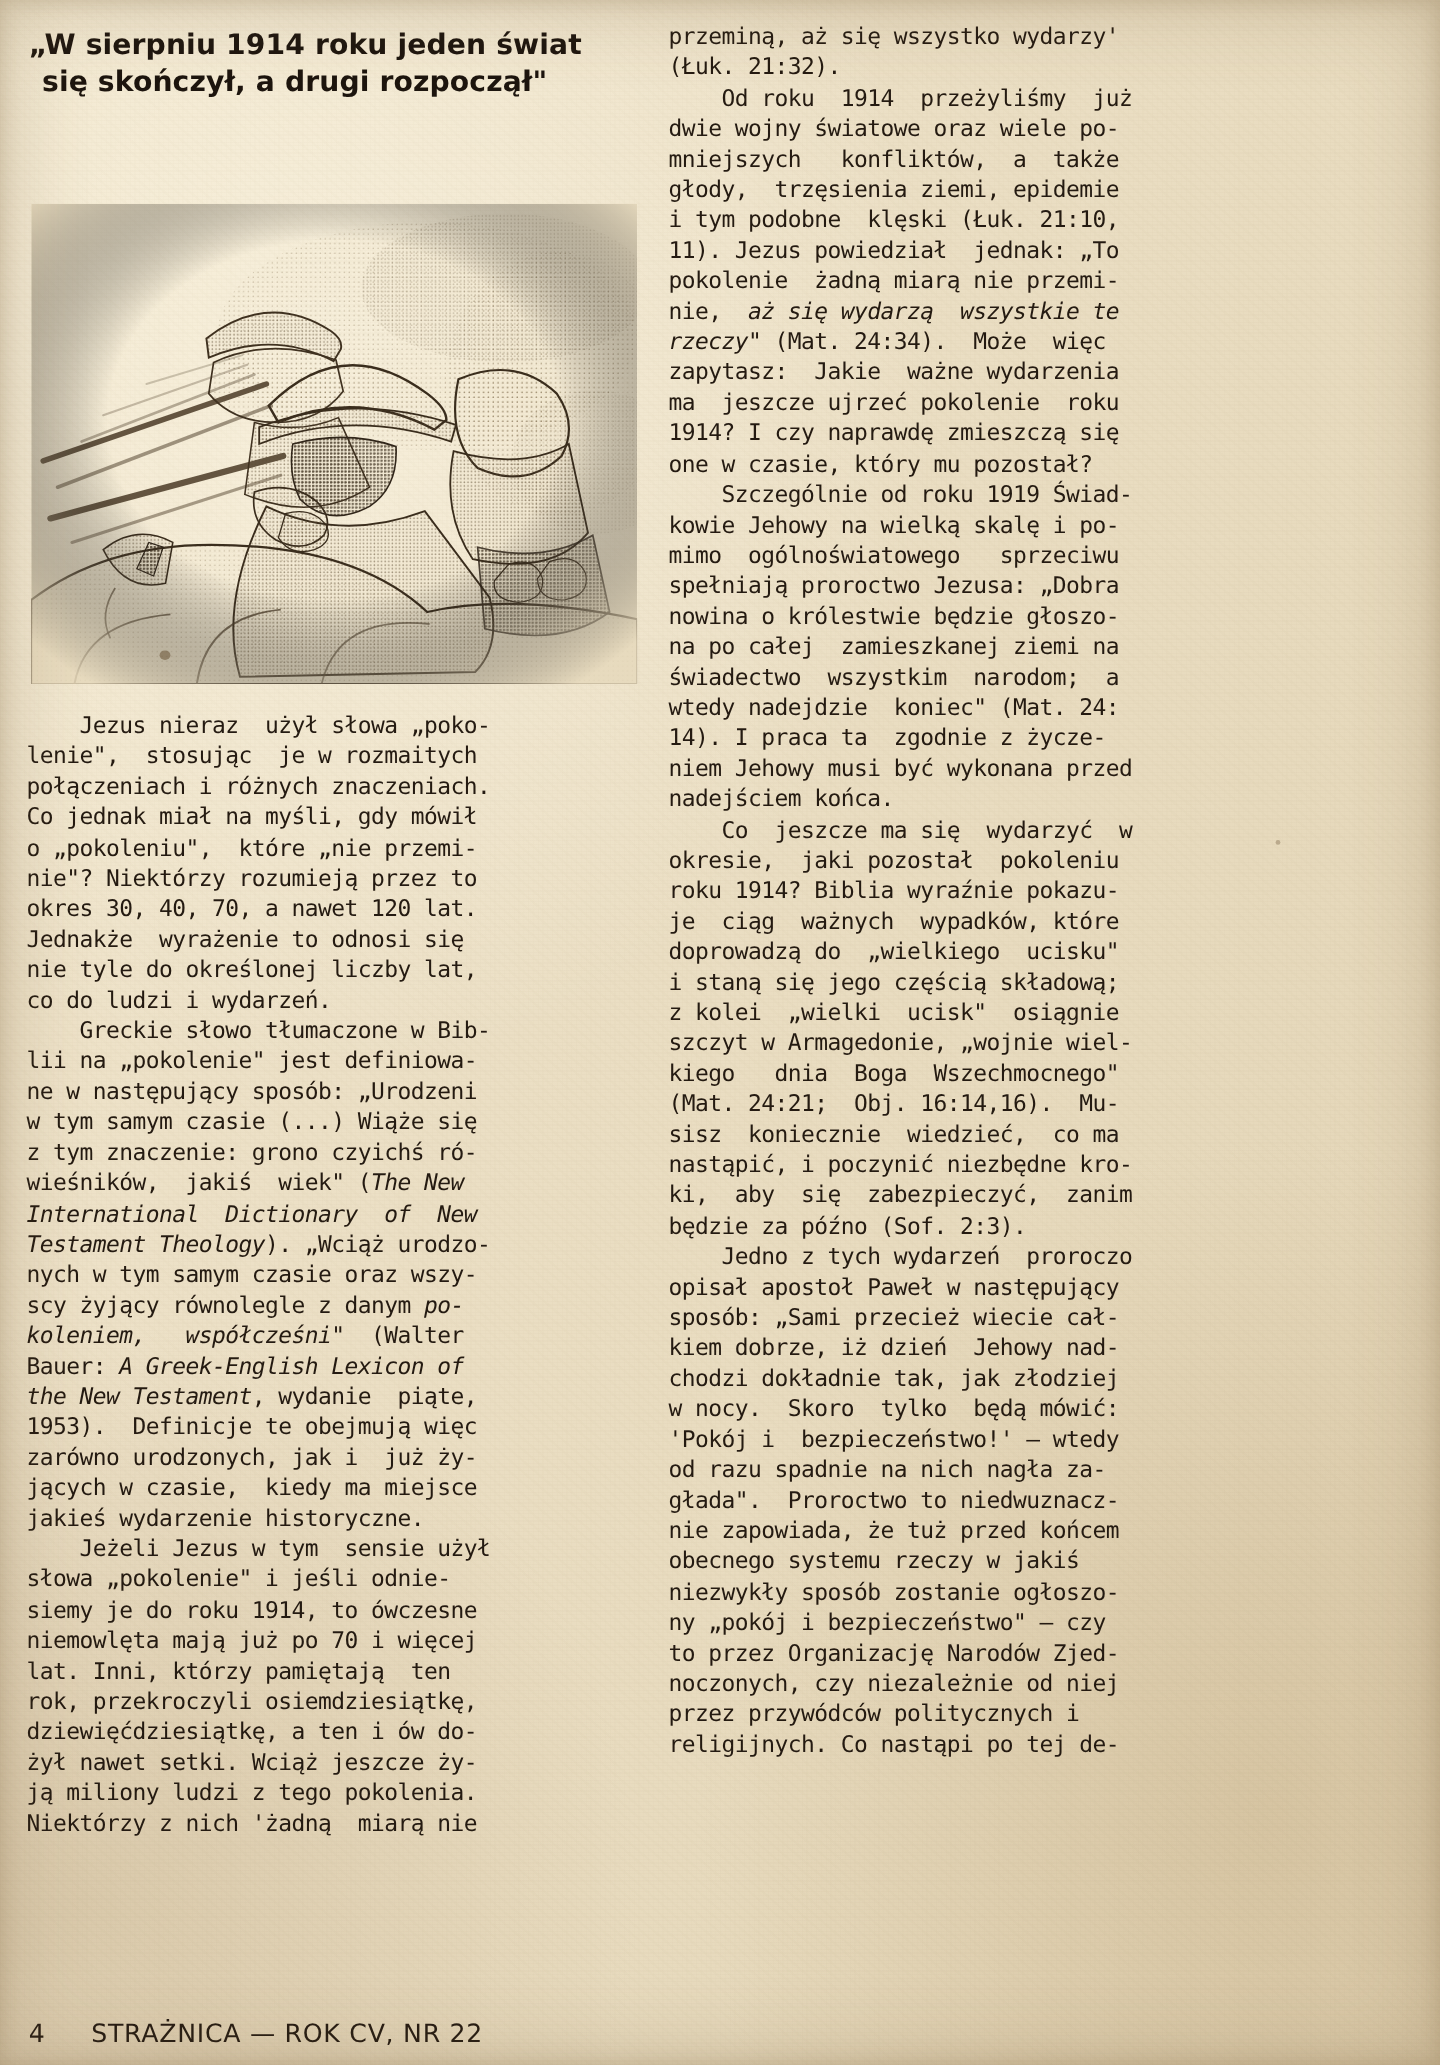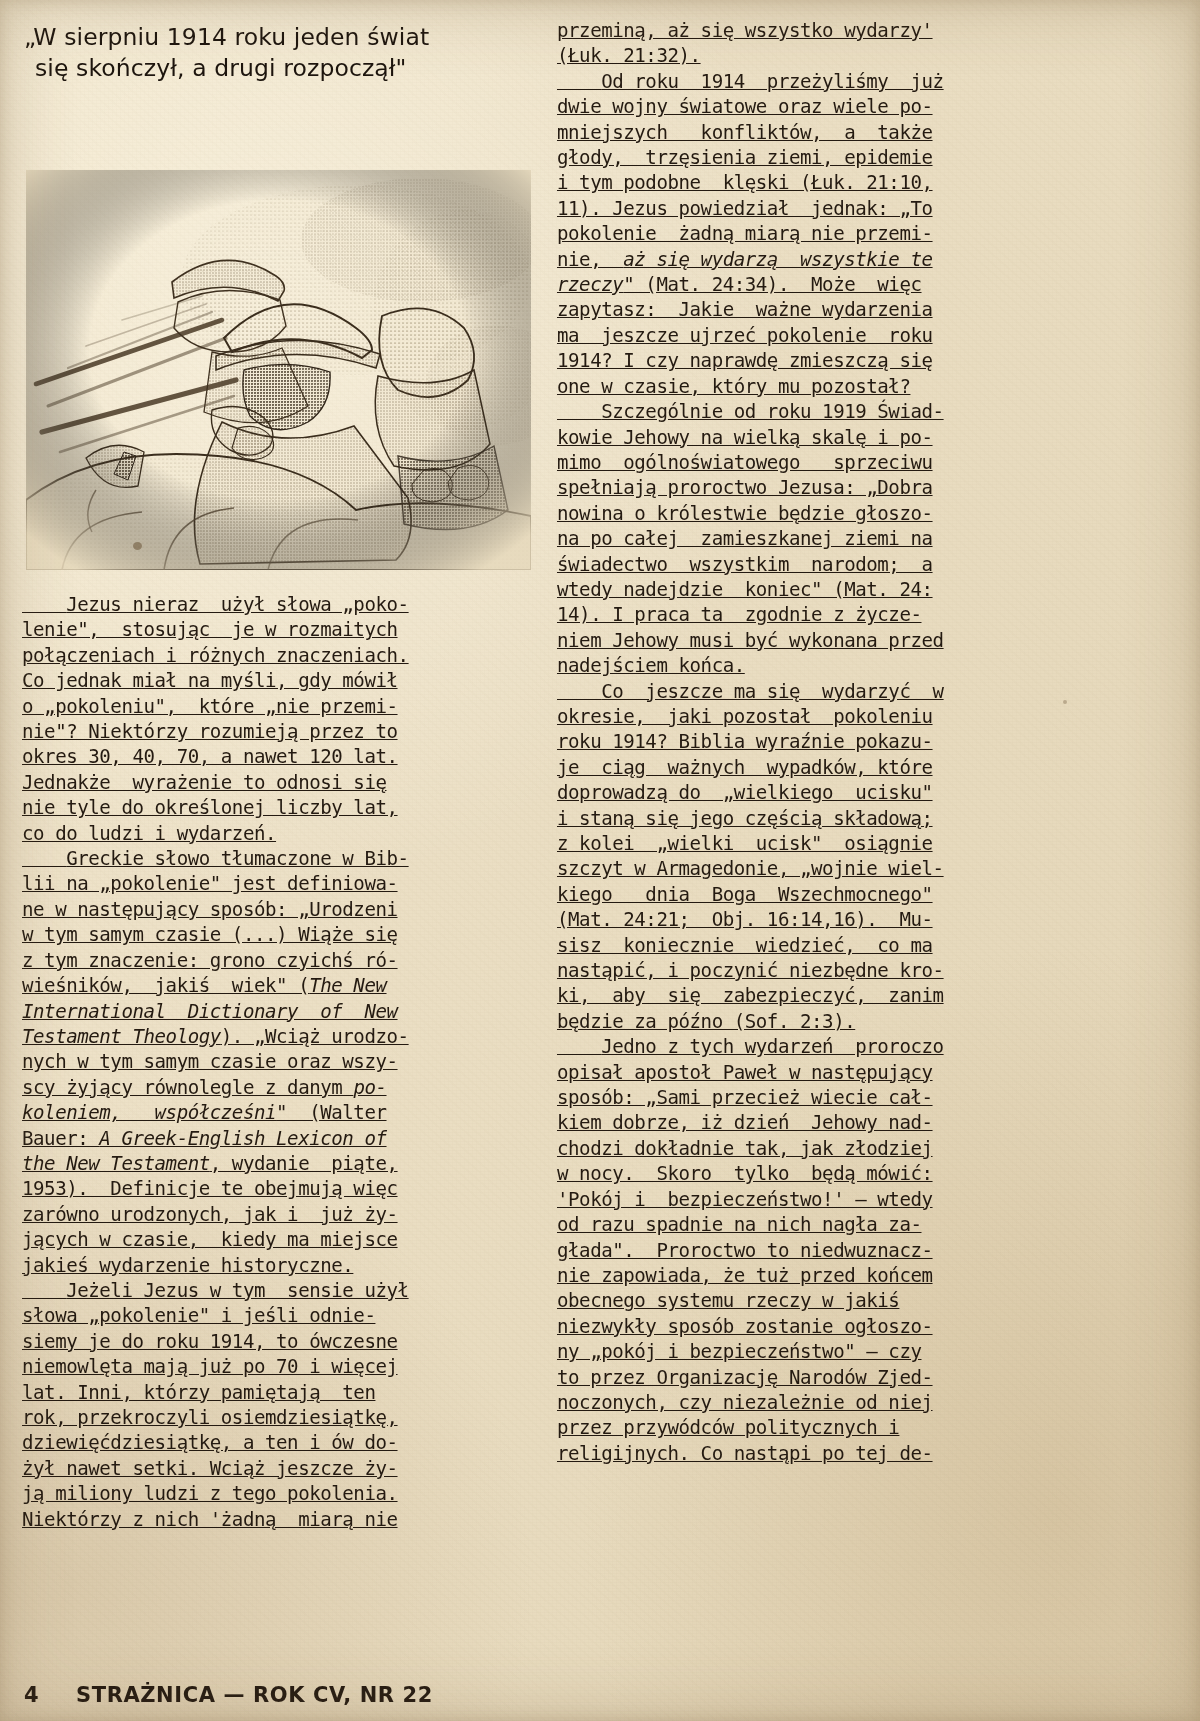--- a/index.html
+++ b/index.html
@@ -30,21 +30,21 @@
   #edge{
     position:absolute;inset:0;pointer-events:none;
     box-shadow: inset 0 0 70px rgba(120,94,56,.30), inset 0 0 16px rgba(120,94,56,.22);
   }
   #page{position:absolute;inset:0;}
 
   
   .headline{
     position:absolute;left:24px;top:22px;width:520px;
     font-family:"DejaVu Sans","Liberation Sans",sans-serif;
-    font-weight:normal;font-size:23.5px;line-height:1.33;
+    font-weight:bold;font-size:23.5px;line-height:1.33;
     letter-spacing:.1px;color:#1d150e;
   }
   .headline .l2{display:block;padding-left:11px;}
 
   
   .illus{
     position:absolute;left:26px;top:170px;width:505px;height:400px;
     overflow:hidden;
   }
   .illus svg{display:block;width:100%;height:100%;}
@@ -54,32 +54,32 @@
     position:absolute;
     font-size:19.1px;
     line-height:25.4px;
     letter-spacing:-0.45px;
     color:#241a11;
     white-space:pre-wrap;
     text-align:left;
   }
   .col-left{left:22px;top:592px;width:528px;}
   .col-right{left:557px;top:18px;width:632px;}
-  .col p{margin:0;text-decoration:underline;}
+  .col p{margin:0;}
   .ital{font-style:italic;}
   .sec-head{
     margin:0;text-align:center;font-size:19.1px;line-height:25.4px;
     letter-spacing:.4px;padding:25.4px 0 25.4px 0;
   }
 
   
   .footer{
     position:absolute;left:24px;bottom:14px;width:700px;
     font-family:"DejaVu Sans","Liberation Sans",sans-serif;
-    font-weight:bold;font-size:21px;letter-spacing:.6px;color:#251b12;
+    font-weight:normal;font-size:21px;letter-spacing:.6px;color:#251b12;
   }
   .footer .pg{display:inline-block;min-width:52px;}
 
   
   .speck{position:absolute;background:#6a5436;border-radius:50%;opacity:.55;}
 </style>
 </head>
 <body>
 
 <div id="paper"></div>

